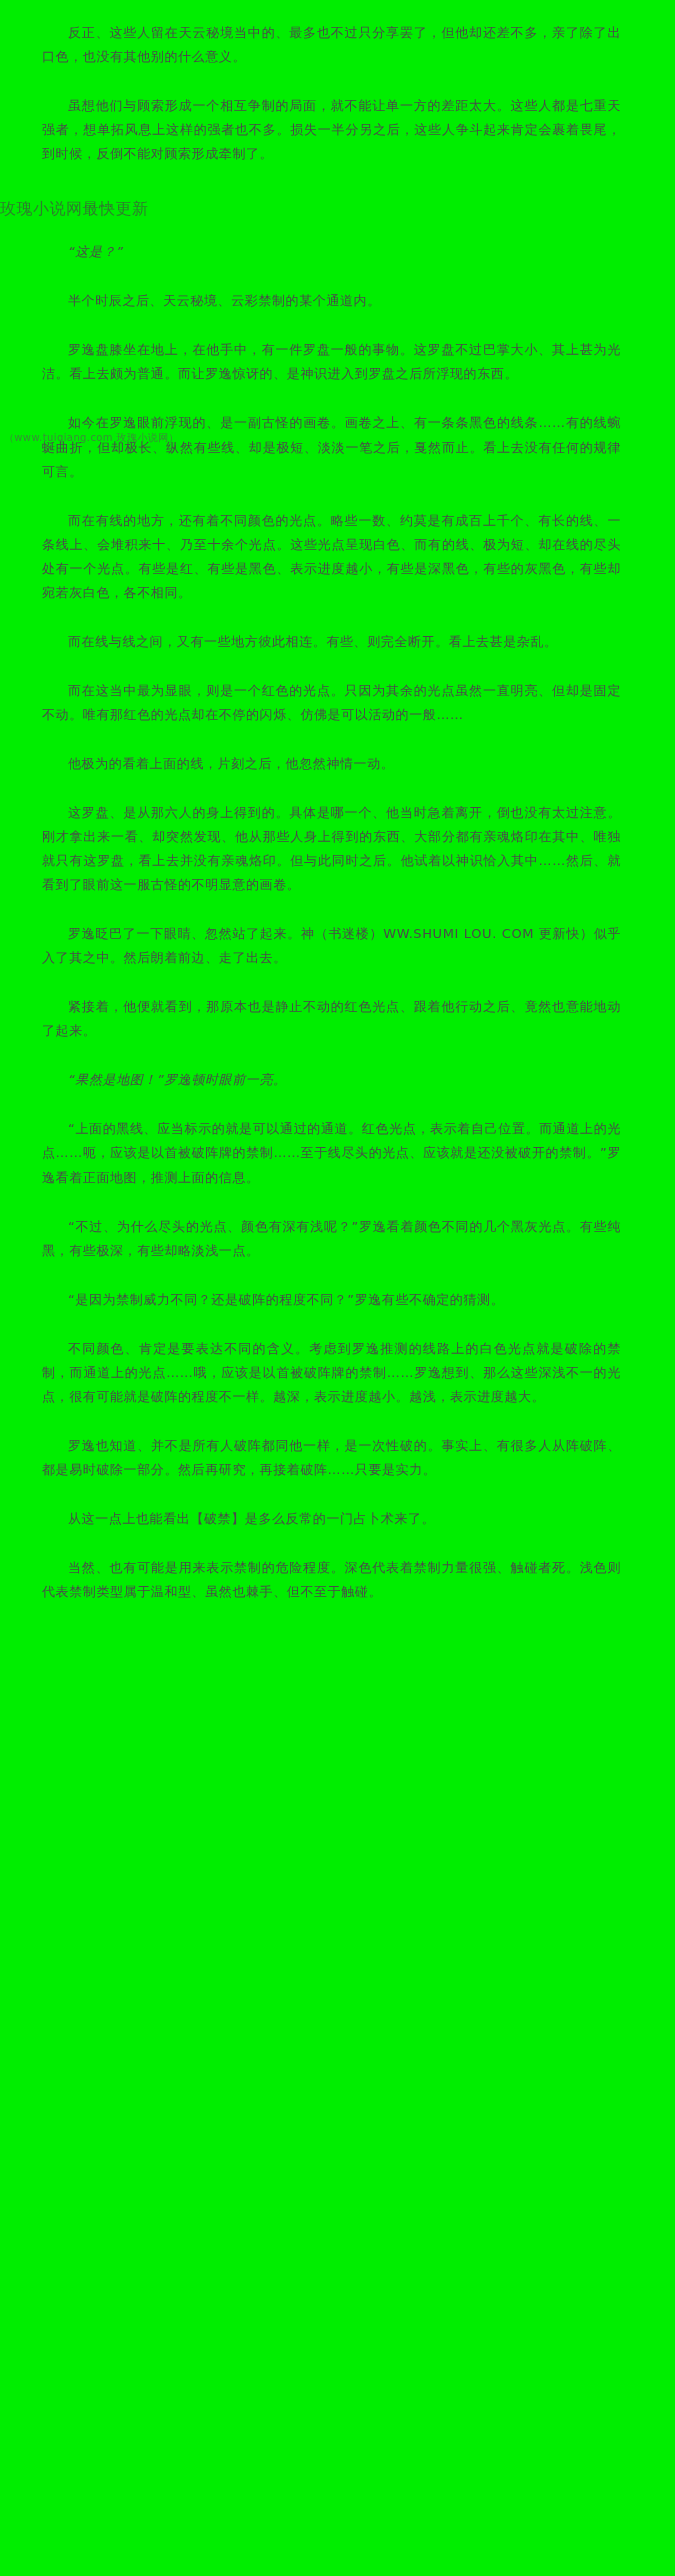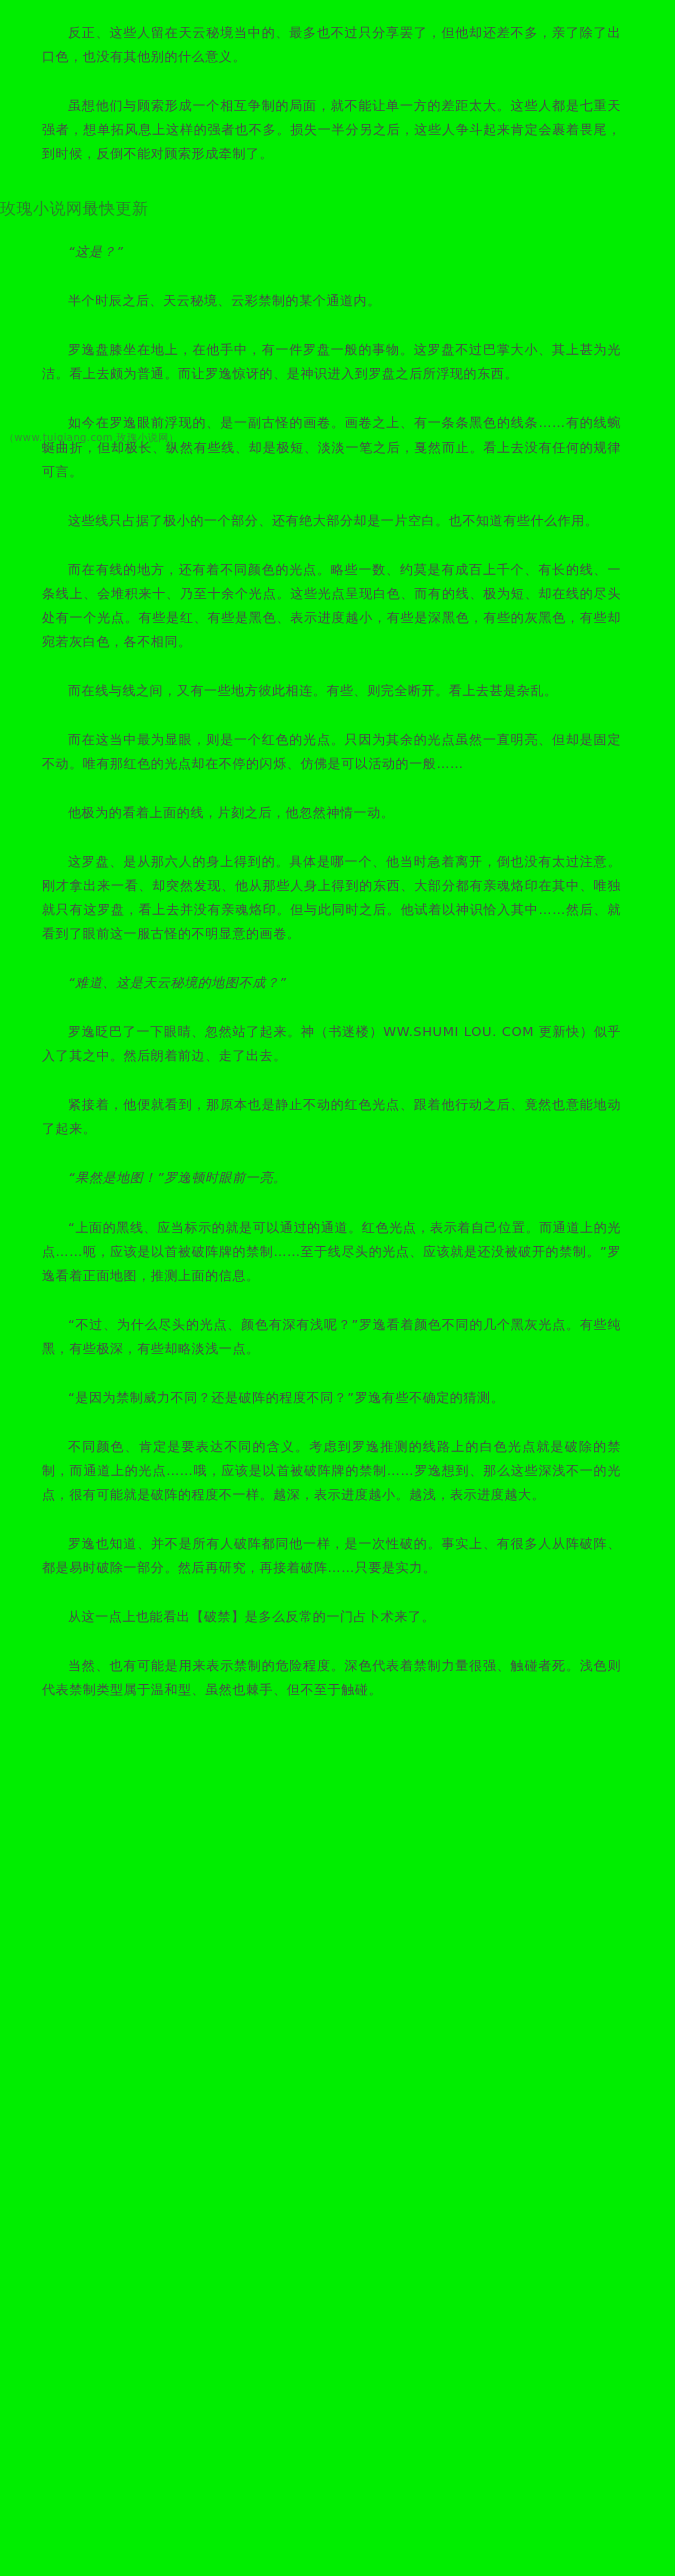--- a/index.html
+++ b/index.html
@@ -75,27 +75,25 @@
   <div class="watermark-mid">（www.tuiqiang.com 玫瑰小说网）</div>
 
   <div class="content">
     <p class="para">反正、这些人留在天云秘境当中的、最多也不过只分享罢了，但他却还差不多，亲了除了出口色，也没有其他别的什么意义。</p>
     <p class="para">虽想他们与顾索形成一个相互争制的局面，就不能让单一方的差距太大。这些人都是七重天强者，想单拓风息上这样的强者也不多。损失一半分另之后，这些人争斗起来肯定会裹着畏尾，到时候，反倒不能对顾索形成牵制了。</p>
     <p class="para dots">……</p>
     <p class="para dialogue">“这是？”</p>
     <p class="para">半个时辰之后、天云秘境、云彩禁制的某个通道内。</p>
     <p class="para">罗逸盘膝坐在地上，在他手中，有一件罗盘一般的事物。这罗盘不过巴掌大小、其上甚为光洁。看上去颇为普通。而让罗逸惊讶的、是神识进入到罗盘之后所浮现的东西。</p>
     <p class="para">如今在罗逸眼前浮现的、是一副古怪的画卷。画卷之上、有一条条黑色的线条……有的线蜿蜒曲折，但却极长、纵然有些线、却是极短、淡淡一笔之后，戛然而止。看上去没有任何的规律可言。</p>
-    <p class="para">这些线只占据了极小的一个部分、还有绝大部分却是一片空白。也不知道有些什么作用。</p>
     <p class="para">而在有线的地方，还有着不同颜色的光点。略些一数、约莫是有成百上千个、有长的线、一条线上、会堆积来十、乃至十余个光点。这些光点呈现白色、而有的线、极为短、却在线的尽头处有一个光点。有些是红、有些是黑色、表示进度越小，有些是深黑色，有些的灰黑色，有些却宛若灰白色，各不相同。</p>
     <p class="para">而在线与线之间，又有一些地方彼此相连。有些、则完全断开。看上去甚是杂乱。</p>
     <p class="para">而在这当中最为显眼，则是一个红色的光点。只因为其余的光点虽然一直明亮、但却是固定不动。唯有那红色的光点却在不停的闪烁、仿佛是可以活动的一般……</p>
     <p class="para">他极为的看着上面的线，片刻之后，他忽然神情一动。</p>
     <p class="para">这罗盘、是从那六人的身上得到的。具体是哪一个、他当时急着离开，倒也没有太过注意。刚才拿出来一看、却突然发现、他从那些人身上得到的东西、大部分都有亲魂烙印在其中、唯独就只有这罗盘，看上去并没有亲魂烙印。但与此同时之后。他试着以神识恰入其中……然后、就看到了眼前这一服古怪的不明显意的画卷。</p>
-    <p class="para dialogue">“难道、这是天云秘境的地图不成？”</p>
 
     <p class="para">
       <span>罗逸眨巴了一下眼睛、忽然站了起来。神（书迷楼）WW.SHUMI LOU. COM 更新快）似乎入了其之中。然后朗着前边、走了出去。</span>
     </p>
 
     <p class="para">紧接着，他便就看到，那原本也是静止不动的红色光点、跟着他行动之后、竟然也意能地动了起来。</p>
     <p class="para dialogue">“果然是地图！”罗逸顿时眼前一亮。</p>
     <p class="para">“上面的黑线、应当标示的就是可以通过的通道。红色光点，表示着自己位置。而通道上的光点……呃，应该是以首被破阵牌的禁制……至于线尽头的光点、应该就是还没被破开的禁制。”罗逸看着正面地图，推测上面的信息。</p>
     <p class="para">“不过、为什么尽头的光点、颜色有深有浅呢？”罗逸看着颜色不同的几个黑灰光点。有些纯黑，有些极深，有些却略淡浅一点。</p>
     <p class="para">“是因为禁制威力不同？还是破阵的程度不同？”罗逸有些不确定的猜测。</p>

